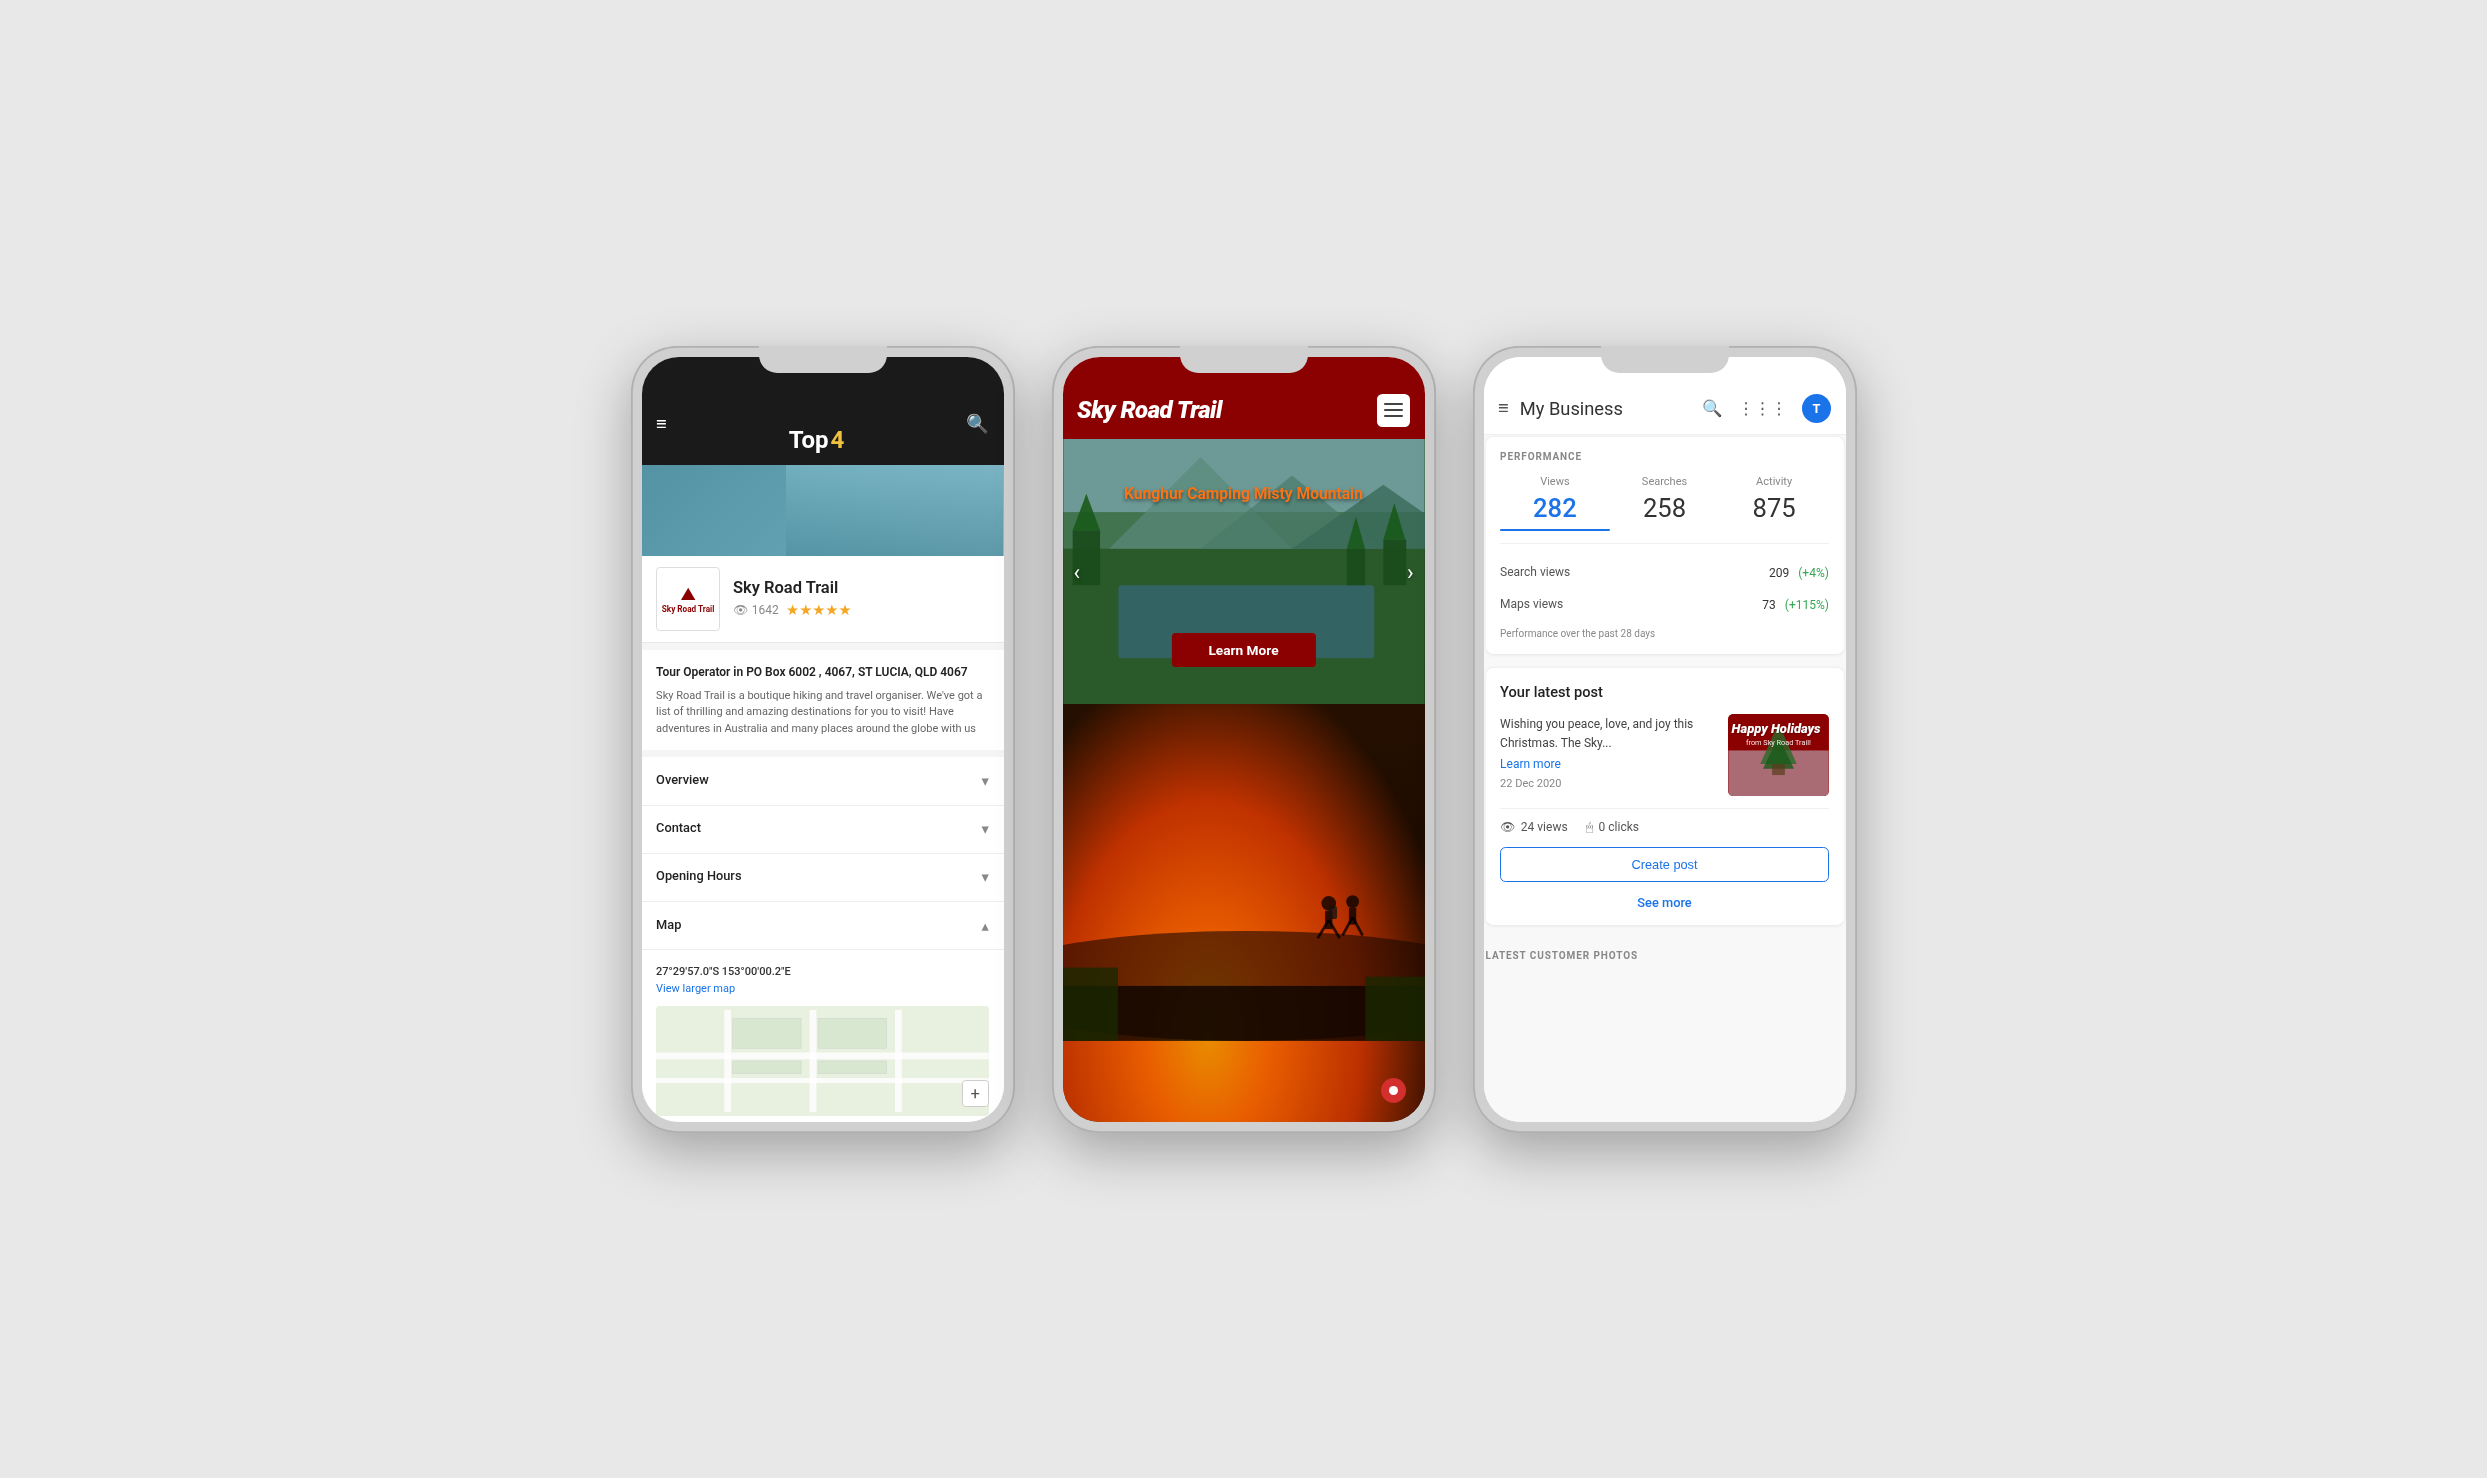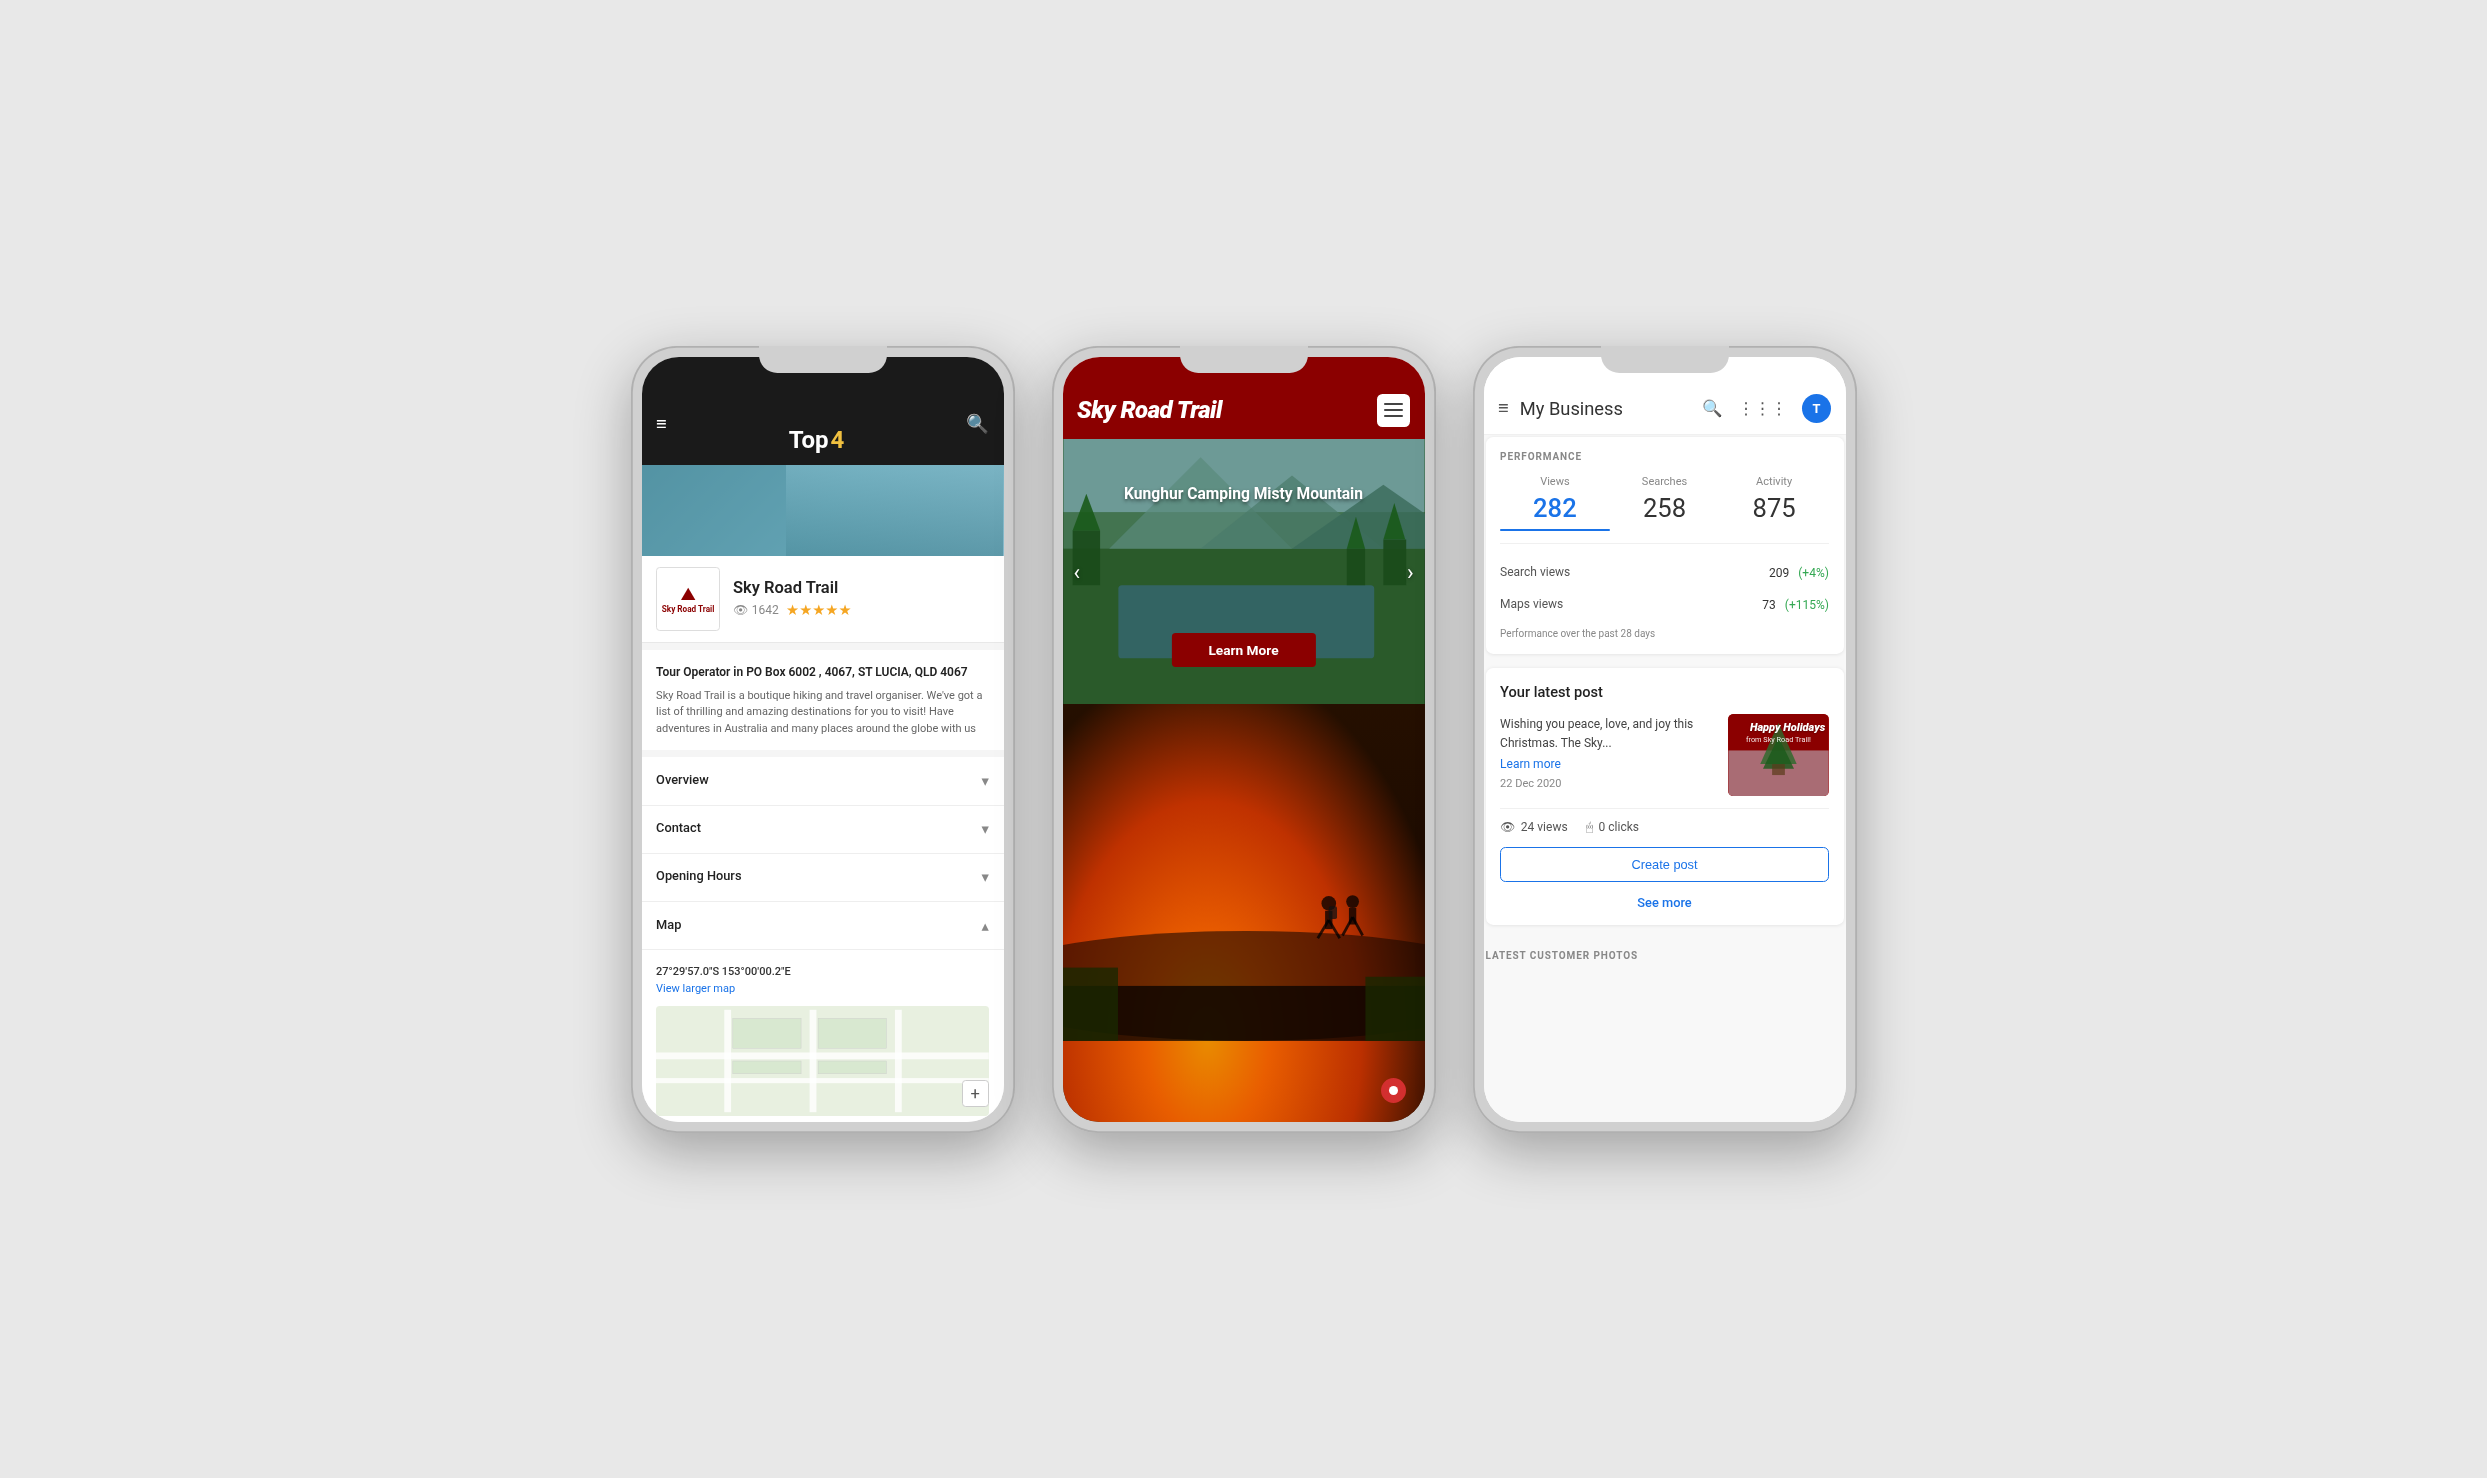--- a/index.html
+++ b/index.html
@@ -306,21 +306,21 @@
     .p2-carousel-img {
       position: absolute;
       inset: 0;
       background: linear-gradient(to bottom, #3a6a3a 0%, #2a4a2a 40%, #1a3a1a 100%);
     }
     .p2-carousel-caption {
       position: absolute;
       top: 46px;
       left: 50%;
       transform: translateX(-50%);
-      color: #ffffff;
+      color: #f97316;
       font-size: 15.6px;
       font-weight: 700;
       white-space: nowrap;
       text-align: center;
       text-shadow: 0 1.8px 3.7px rgba(0,0,0,0.5);
     }
     .p2-carousel-btn {
       position: absolute;
       bottom: 37px;
       left: 50%;
@@ -553,23 +553,23 @@
       overflow: hidden;
       background: linear-gradient(135deg, #8B0000, #cc2222);
       display: flex;
       flex-direction: column;
       align-items: center;
       justify-content: center;
       position: relative;
     }
     .p3-thumb-holiday {
       color: #fff;
-      font-size: 11px;
+      font-size: 13px;
       font-weight: 900;
-      text-align: right;
+      text-align: left;
       font-style: italic;
       text-shadow: 0 0.9px 1.8px rgba(0,0,0,0.3);
       z-index: 2;
       line-height: 1.3;
     }
     .p3-post-meta {
       display: flex;
       align-items: center;
       gap: 18.3px;
       margin-top: 12.8px;

